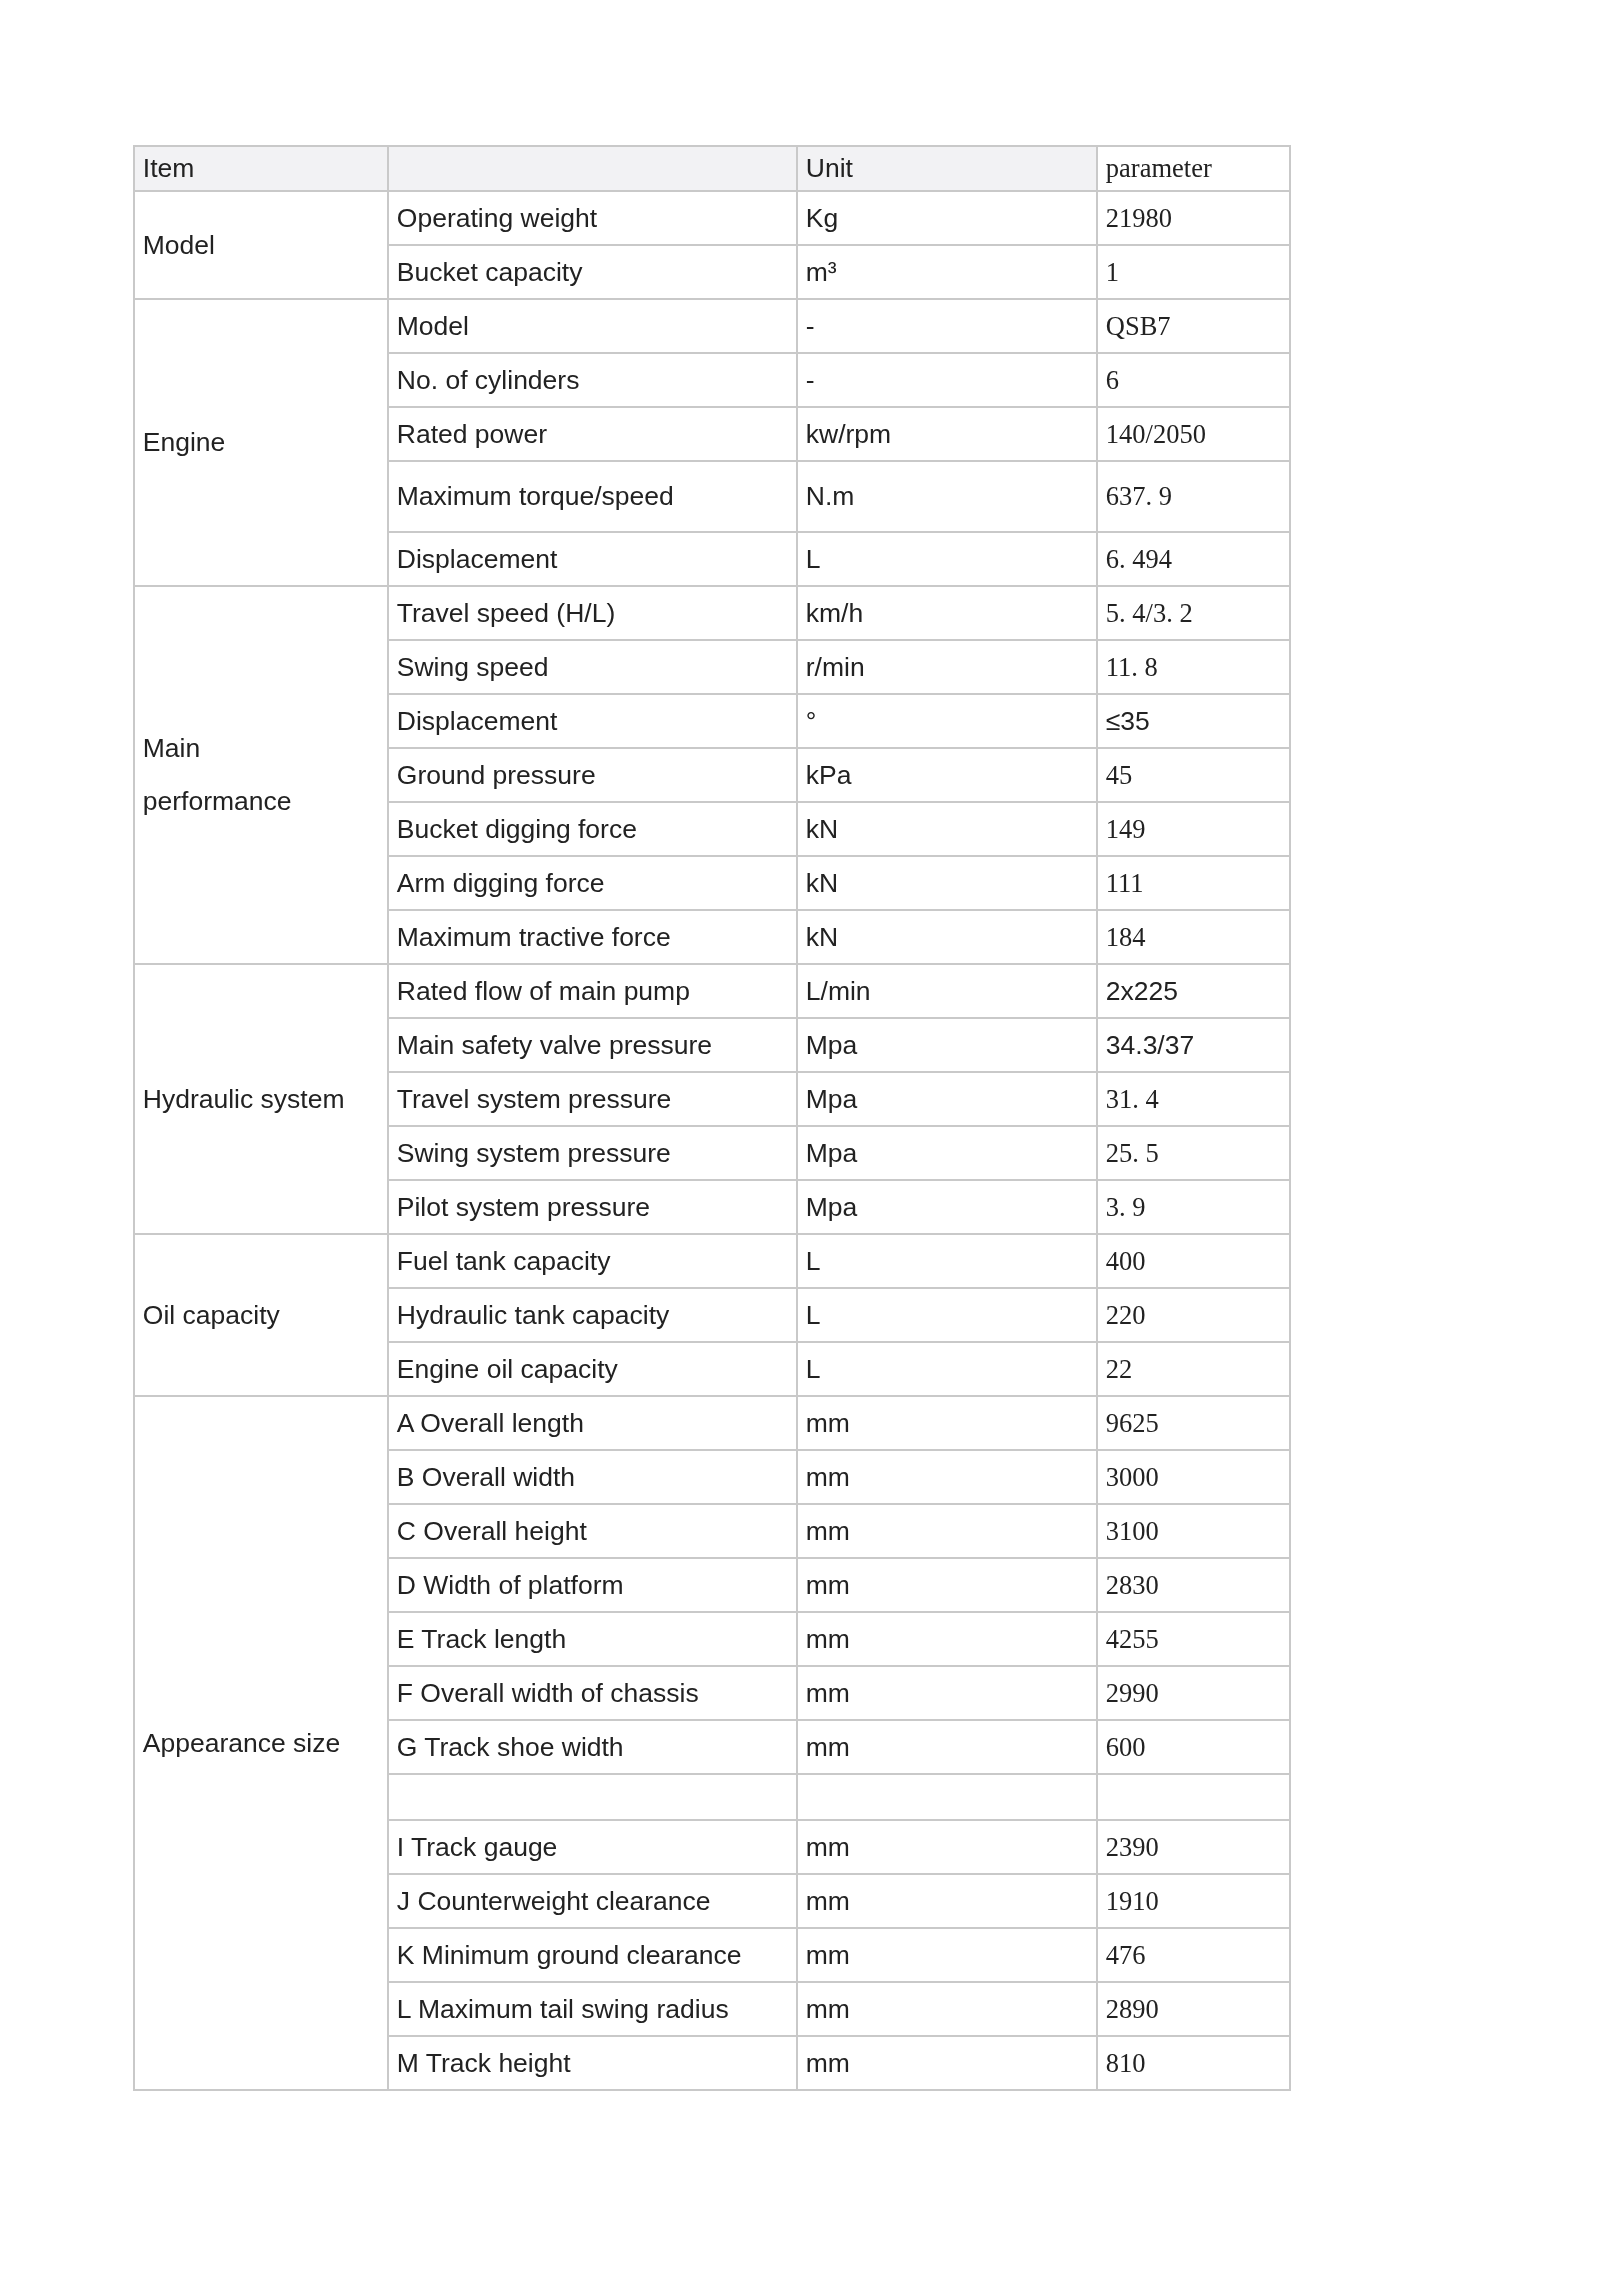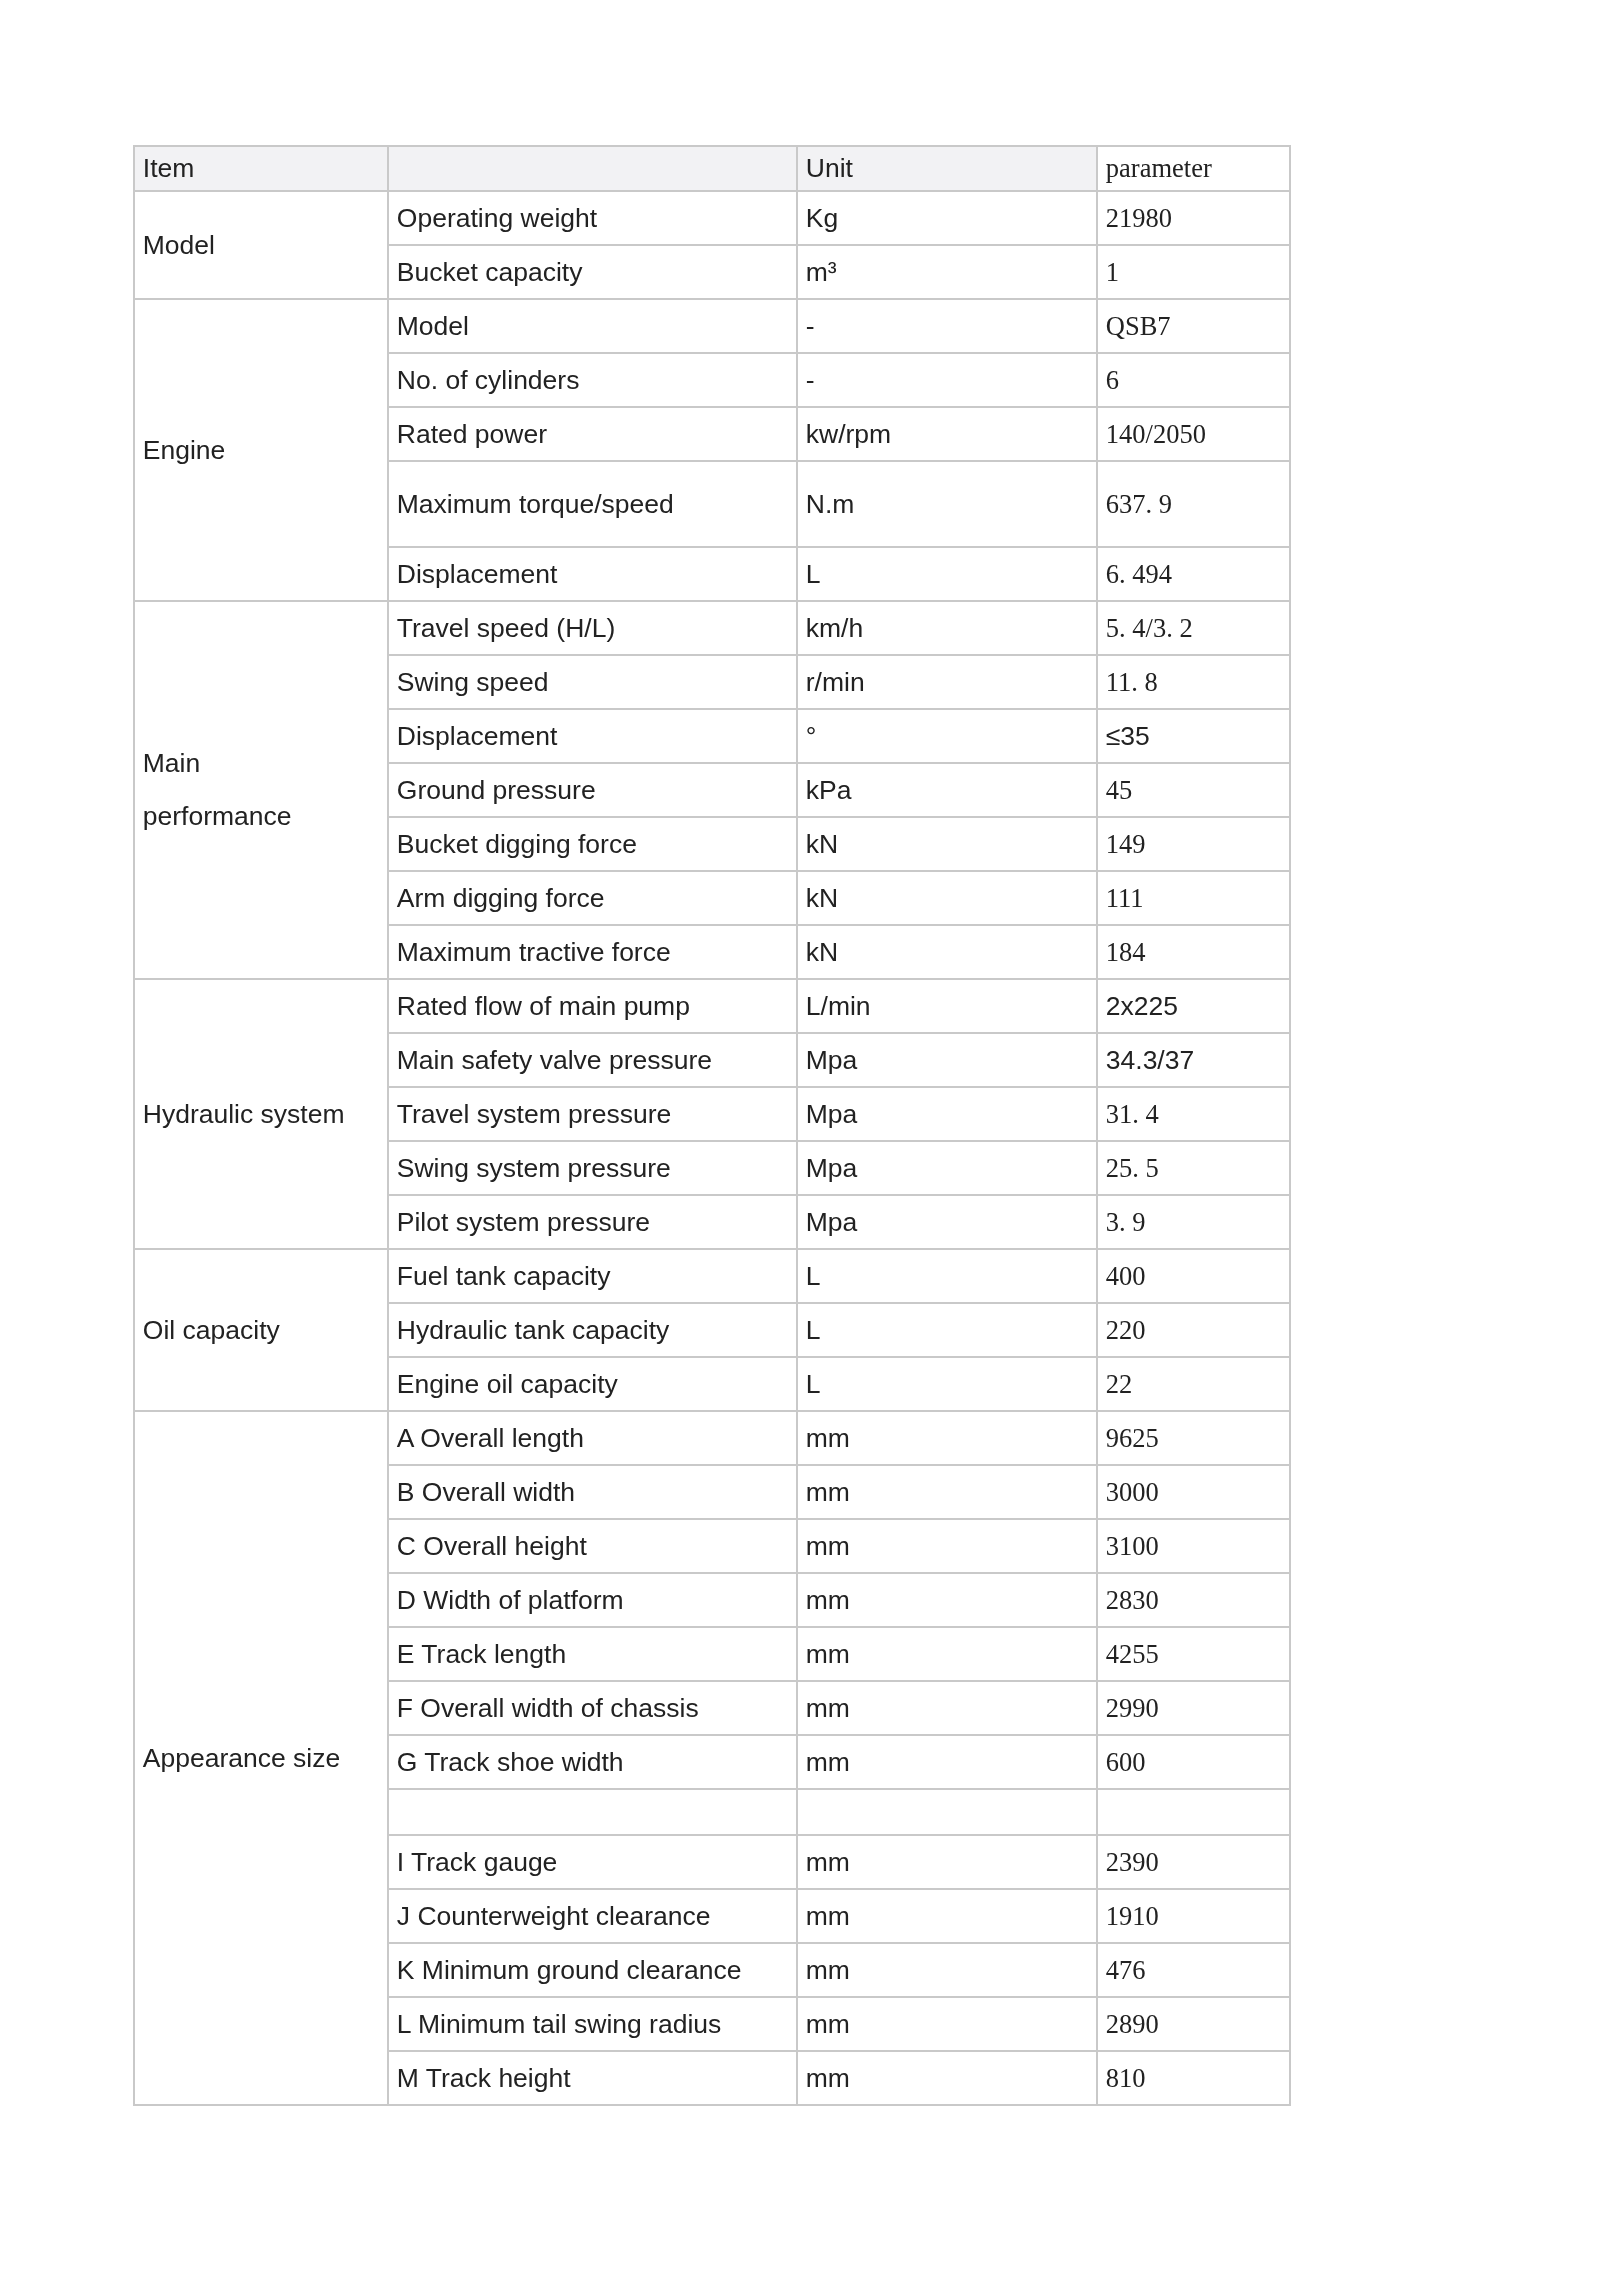--- a/index.html
+++ b/index.html
@@ -24,21 +24,21 @@
   table.spec td {
     border: 2px solid #c9c9c9;
     vertical-align: middle;
     color: #222222;
     font-size: 26.5px;
     padding: 0 7.8px;
     overflow: hidden;
   }
   table.spec tr { height: 54px; }
   table.spec tr.hdr { height: 45px; }
-  table.spec tr.tall { height: 86px; }
+  table.spec tr.tall { height: 71px; }
   table.spec tr.short { height: 46px; }
   td.hcell { background: #f2f2f4; }
   td.grp { background: #ffffff; }
   .grp-text { display: inline-block; }
   .grp-text.narrow { max-width: 167px; line-height: 53px; }
   td.param {
     padding: 0 5.9px;
     font-family: Liberation Serif, serif;
     font-size: 24.5px;
     color: #000000;
@@ -242,21 +242,21 @@
     <td class="lbl">J Counterweight clearance</td>
     <td class="unit">mm</td>
     <td class="param thick">1910</td>
   </tr>
   <tr>
     <td class="lbl">K Minimum ground clearance</td>
     <td class="unit">mm</td>
     <td class="param thick">476</td>
   </tr>
   <tr>
-    <td class="lbl">L Minimum tail swing radius</td>
+    <td class="lbl">L Maximum tail swing radius</td>
     <td class="unit">mm</td>
     <td class="param thick">2890</td>
   </tr>
   <tr>
     <td class="lbl">M Track height</td>
     <td class="unit">mm</td>
     <td class="param thick">810</td>
   </tr>
 
   </tbody>

